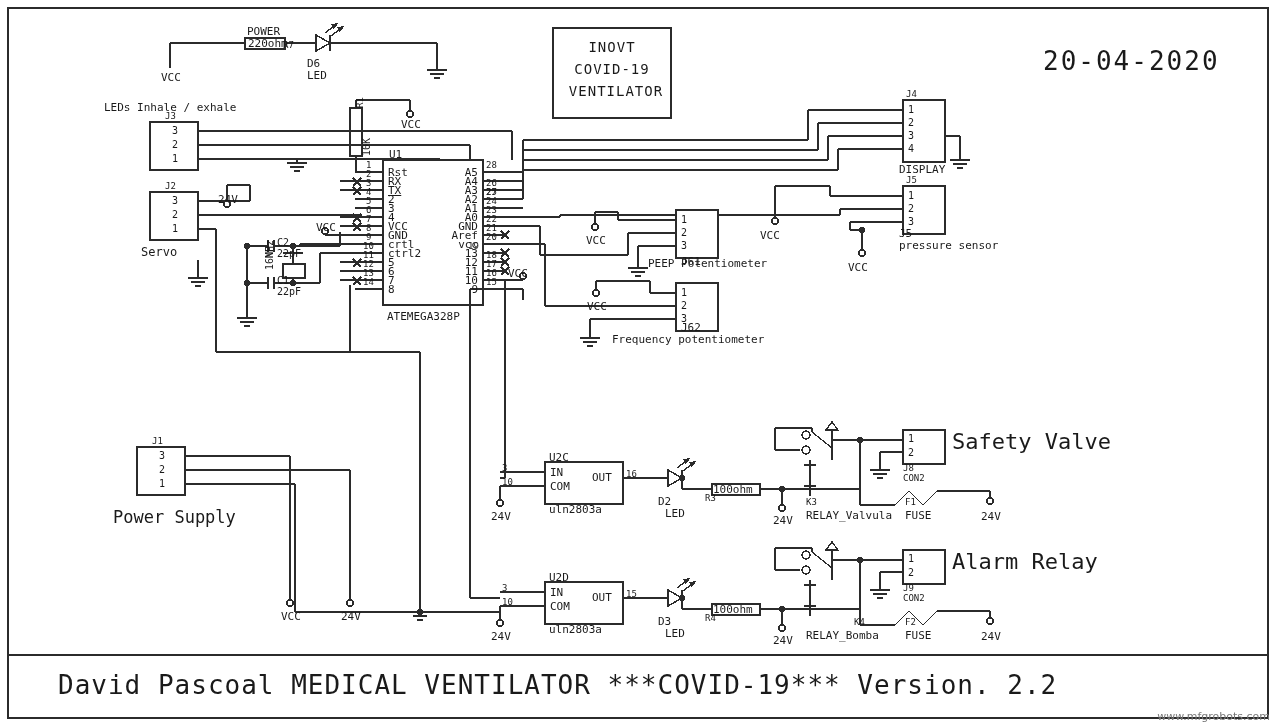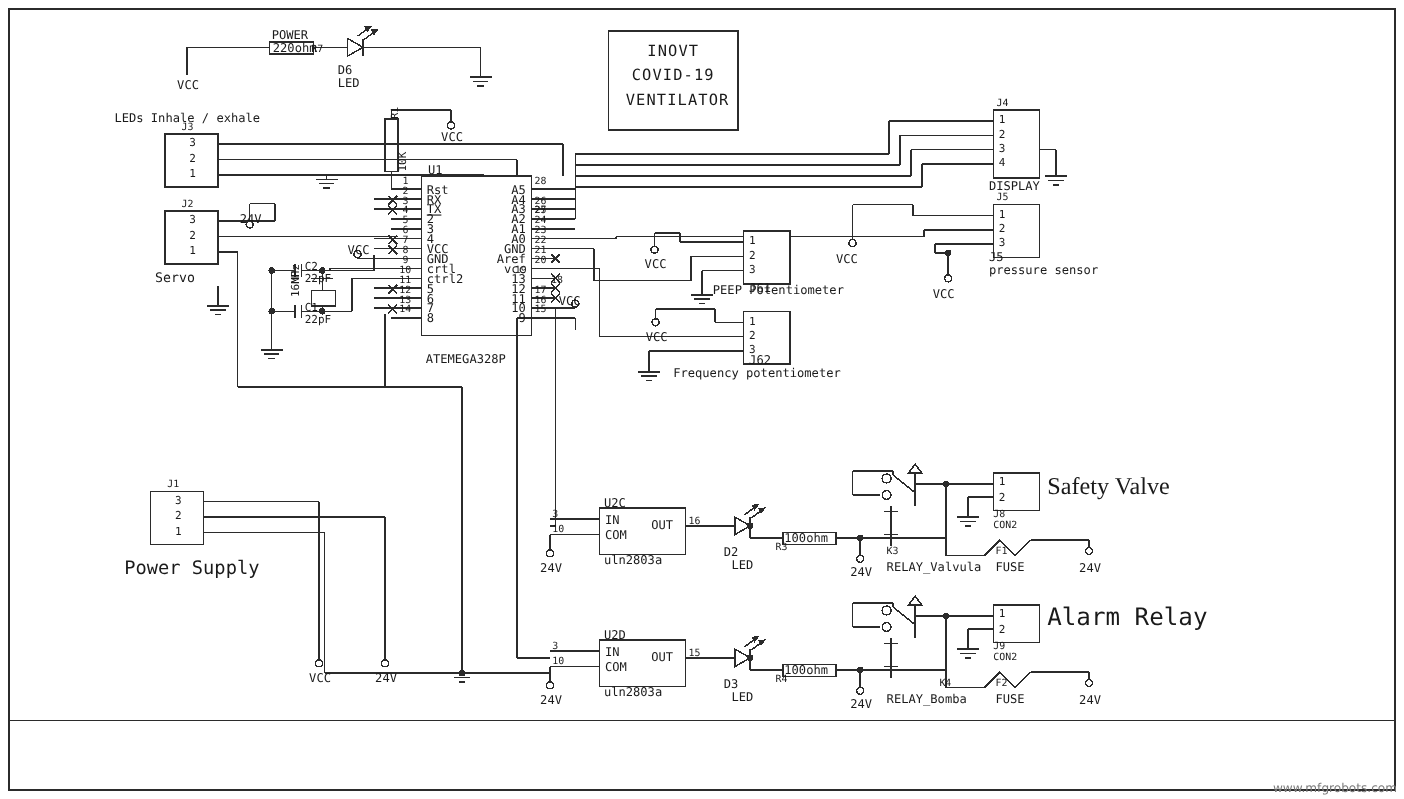--- a/index.html
+++ b/index.html
@@ -440,41 +440,43 @@
       <line x1="295" y1="612" x2="500" y2="612"></line>
 
       <line x1="410" y1="612" x2="430" y2="612"></line>
       <line x1="413" y1="616" x2="427" y2="616"></line>
       <line x1="417" y1="620" x2="423" y2="620"></line>
 
       <circle cx="420" cy="612" r="3" fill="#2b2b2b" stroke="none"></circle>
     </g>
   </svg>
 
+  <div class="lbl t26" style="left:1043px; top:48px; letter-spacing:2px;">20-04-2020</div>
 
   <div class="lbl t14 center" style="left:553px; top:40px; width:118px; letter-spacing:1px;">INOVT</div>
   <div class="lbl t14 center" style="left:553px; top:62px; width:118px; letter-spacing:1px;">COVID-19</div>
   <div class="lbl t14 center" style="left:553px; top:84px; width:126px; letter-spacing:1px;">VENTILATOR</div>
 
+  <div class="lbl t26" style="left:58px; top:672px; letter-spacing:1px;">David Pascoal MEDICAL VENTILATOR ***COVID-19*** Version. 2.2</div>
 
   <div class="wm">www.mfgrobots.com</div>
 
   <div class="lbl t11" style="left:247px; top:26px;">POWER</div>
   <div class="lbl t11" style="left:248px; top:38px;">220ohm</div>
   <div class="lbl t9" style="left:283px; top:41px;">R7</div>
   <div class="lbl t11" style="left:307px; top:58px;">D6</div>
   <div class="lbl t11" style="left:307px; top:70px;">LED</div>
   <div class="lbl t11" style="left:161px; top:72px;">VCC</div>
 
   <div class="lbl t9 vert" style="left:356px; top:108px;">R1</div>
   <div class="lbl t10 vert" style="left:362px; top:156px;">10K</div>
   <div class="lbl t11" style="left:401px; top:119px;">VCC</div>
 
   <div class="lbl t11" style="left:389px; top:149px;">U1</div>
-  <div class="lbl t11" style="left:387px; top:321px;">ATEMEGA328P</div>
+  <div class="lbl t11" style="left:387px; top:311px;">ATEMEGA328P</div>
 
   <div class="lbl t11" style="left:388px; top:167px;">Rst</div>
   <div class="lbl t11" style="left:388px; top:176px;">RX</div>
   <div class="lbl t11" style="left:388px; top:185px;text-decoration:underline;">TX</div>
   <div class="lbl t11" style="left:388px; top:194px;">2</div>
   <div class="lbl t11" style="left:388px; top:203px;">3</div>
   <div class="lbl t11" style="left:388px; top:212px;">4</div>
   <div class="lbl t11" style="left:388px; top:221px;">VCC</div>
   <div class="lbl t11" style="left:388px; top:230px;">GND</div>
   <div class="lbl t11" style="left:388px; top:239px;">crtl</div>
@@ -517,21 +519,21 @@
   <div class="lbl t9" style="left:486px; top:161px;">28</div>
   <div class="lbl t9" style="left:486px; top:170px;margin-top:18px;">27</div>
   <div class="lbl t9" style="left:486px; top:179px;">26</div>
   <div class="lbl t9" style="left:486px; top:188px;">25</div>
   <div class="lbl t9" style="left:486px; top:197px;">24</div>
   <div class="lbl t9" style="left:486px; top:206px;">23</div>
   <div class="lbl t9" style="left:486px; top:215px;">22</div>
   <div class="lbl t9" style="left:486px; top:224px;">21</div>
   <div class="lbl t9" style="left:486px; top:233px;">20</div>
   <div class="lbl t9" style="left:468px; top:242px;">19</div>
-  <div class="lbl t9" style="left:486px; top:251px;margin-left:15px;">18</div>
+  <div class="lbl t9" style="left:486px; top:251px;">18</div>
   <div class="lbl t9" style="left:486px; top:260px;">17</div>
   <div class="lbl t9" style="left:486px; top:269px;">16</div>
   <div class="lbl t9" style="left:486px; top:278px;">15</div>
 
   <div class="lbl t11" style="left:316px; top:222px;">VCC</div>
   <div class="lbl t11" style="left:508px; top:268px;">VCC</div>
 
   <div class="lbl t10" style="left:277px; top:238px;">C2</div>
   <div class="lbl t10" style="left:277px; top:249px;">22pF</div>
   <div class="lbl t10" style="left:277px; top:276px;">C1</div>
@@ -607,21 +609,21 @@
   <div class="lbl t11" style="left:773px; top:515px;">24V</div>
   <div class="lbl t9" style="left:806px; top:498px;">K3</div>
   <div class="lbl t11" style="left:806px; top:510px;">RELAY_Valvula</div>
   <div class="lbl t9" style="left:905px; top:498px;">F1</div>
   <div class="lbl t11" style="left:905px; top:510px;">FUSE</div>
   <div class="lbl t11" style="left:981px; top:511px;">24V</div>
   <div class="lbl t10" style="left:908px; top:434px;">1</div>
   <div class="lbl t10" style="left:908px; top:448px;">2</div>
   <div class="lbl t9" style="left:903px; top:464px;">J8</div>
   <div class="lbl t9" style="left:903px; top:474px;">CON2</div>
-  <div class="lbl t22" style="left:952px; top:431px;font-family:Liberation Serif, serif;">Safety Valve</div>
+  <div class="lbl t22" style="left:952px; top:431px;">Safety Valve</div>
 
   <div class="lbl t11" style="left:549px; top:572px;">U2D</div>
   <div class="lbl t11" style="left:550px; top:587px;">IN</div>
   <div class="lbl t11" style="left:550px; top:601px;">COM</div>
   <div class="lbl t11" style="left:592px; top:592px;">OUT</div>
   <div class="lbl t9" style="left:502px; top:584px;">3</div>
   <div class="lbl t9" style="left:502px; top:598px;">10</div>
   <div class="lbl t9" style="left:626px; top:590px;">15</div>
   <div class="lbl t11" style="left:549px; top:624px;">uln2803a</div>
   <div class="lbl t11" style="left:491px; top:631px;">24V</div>

